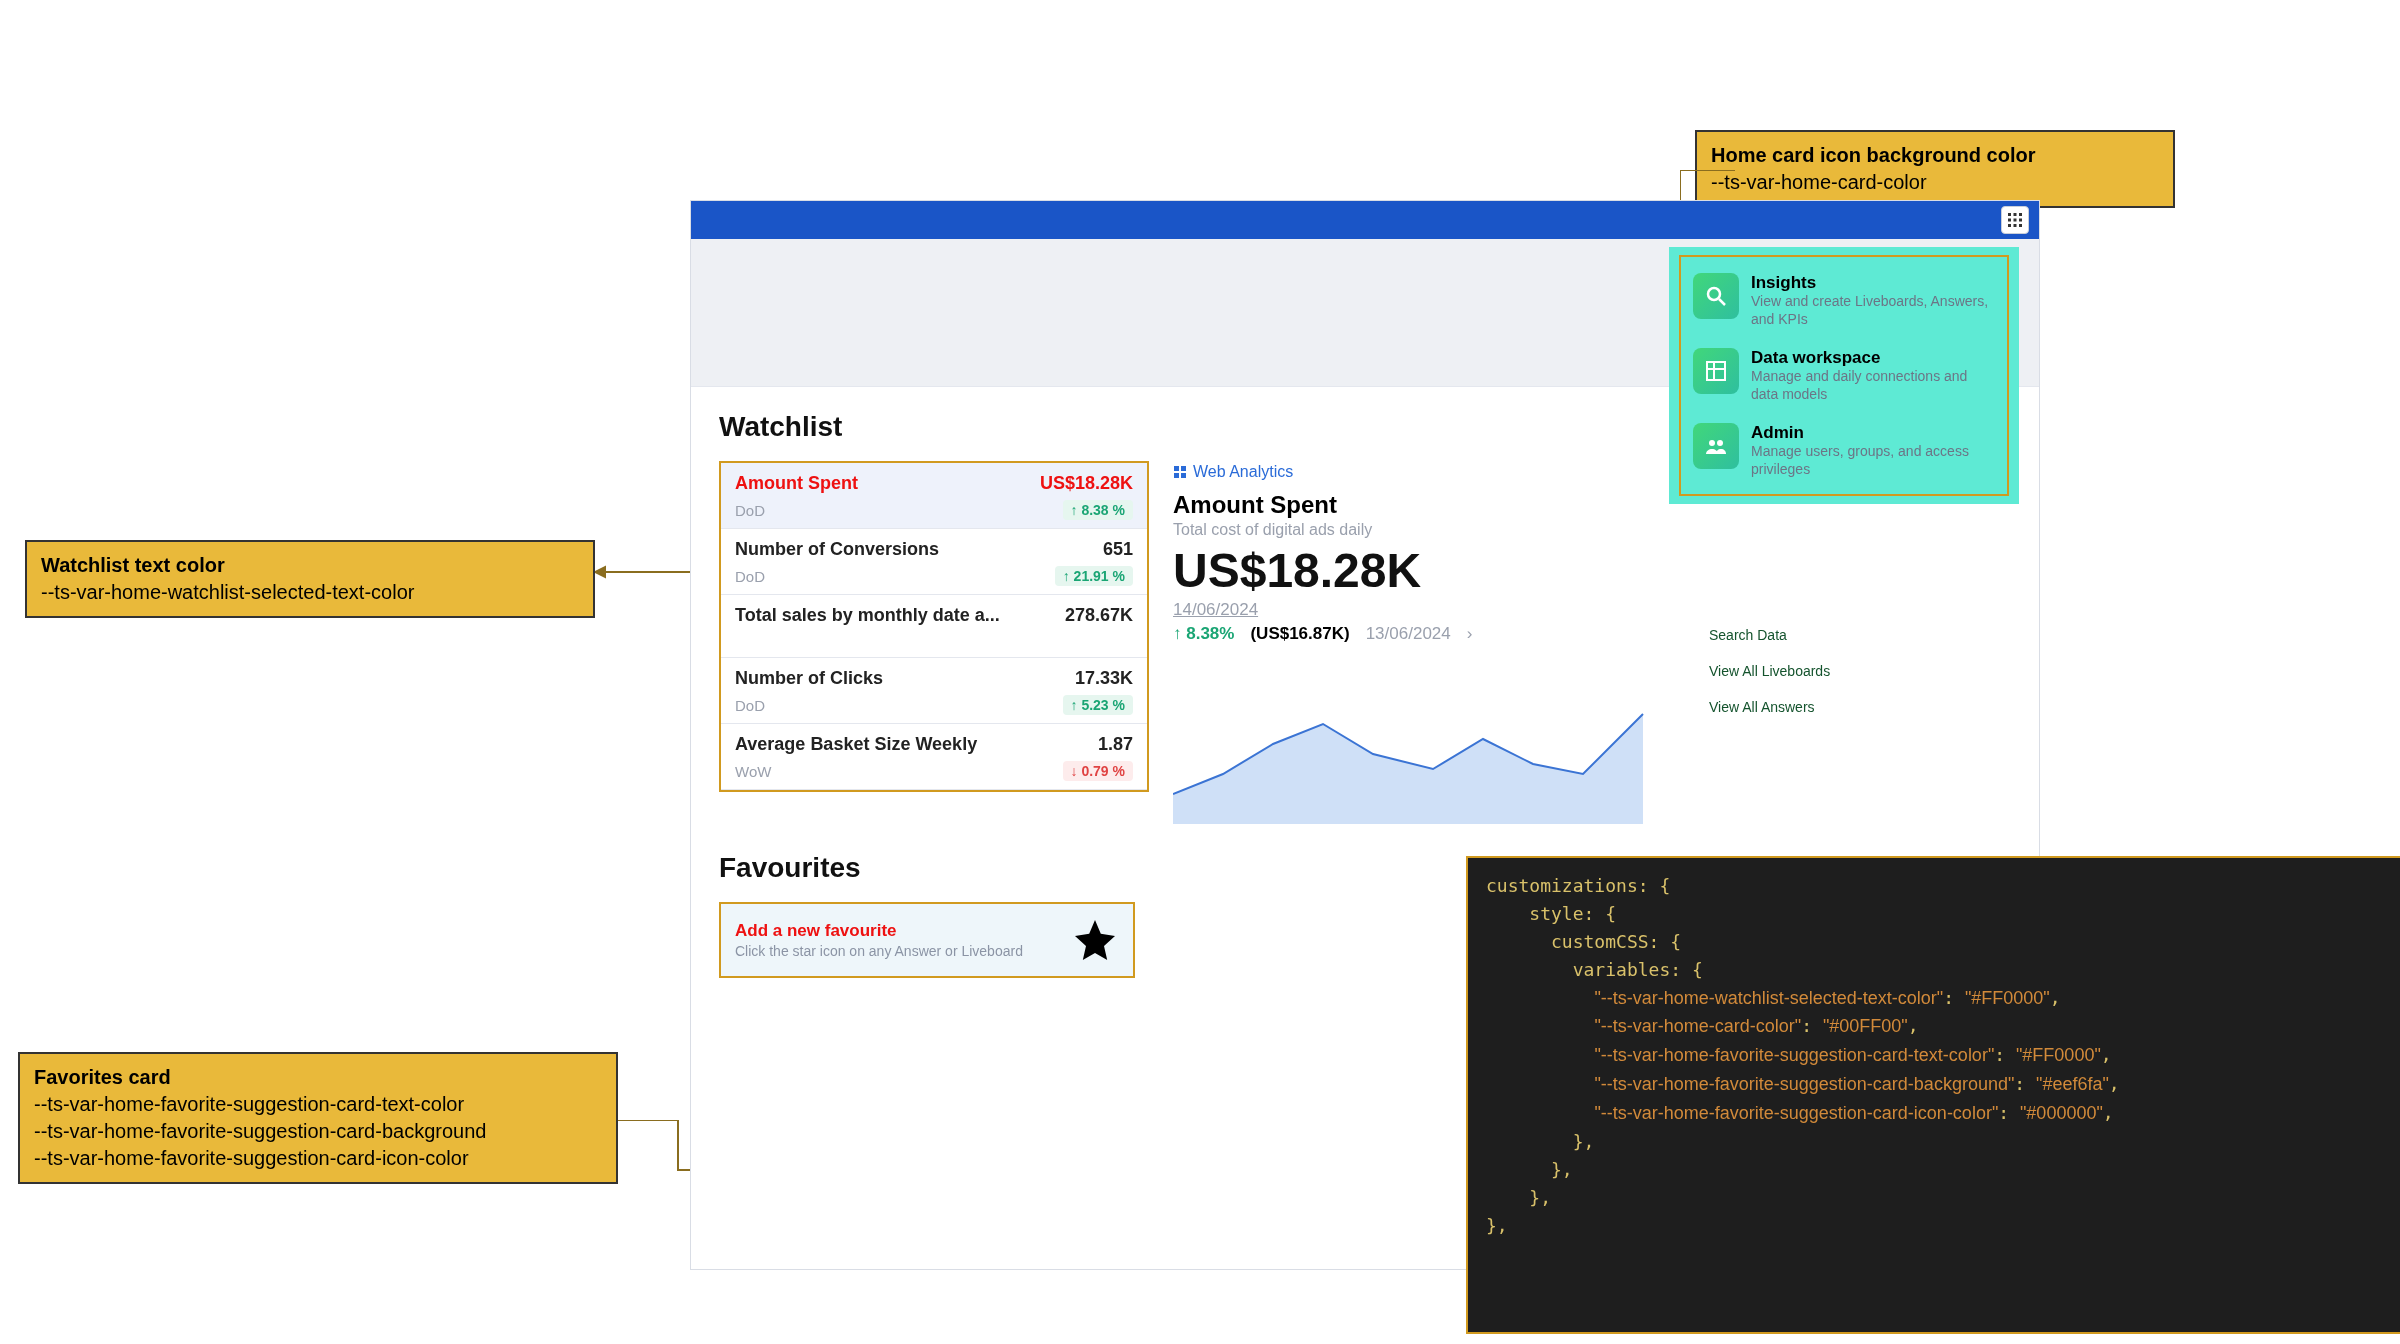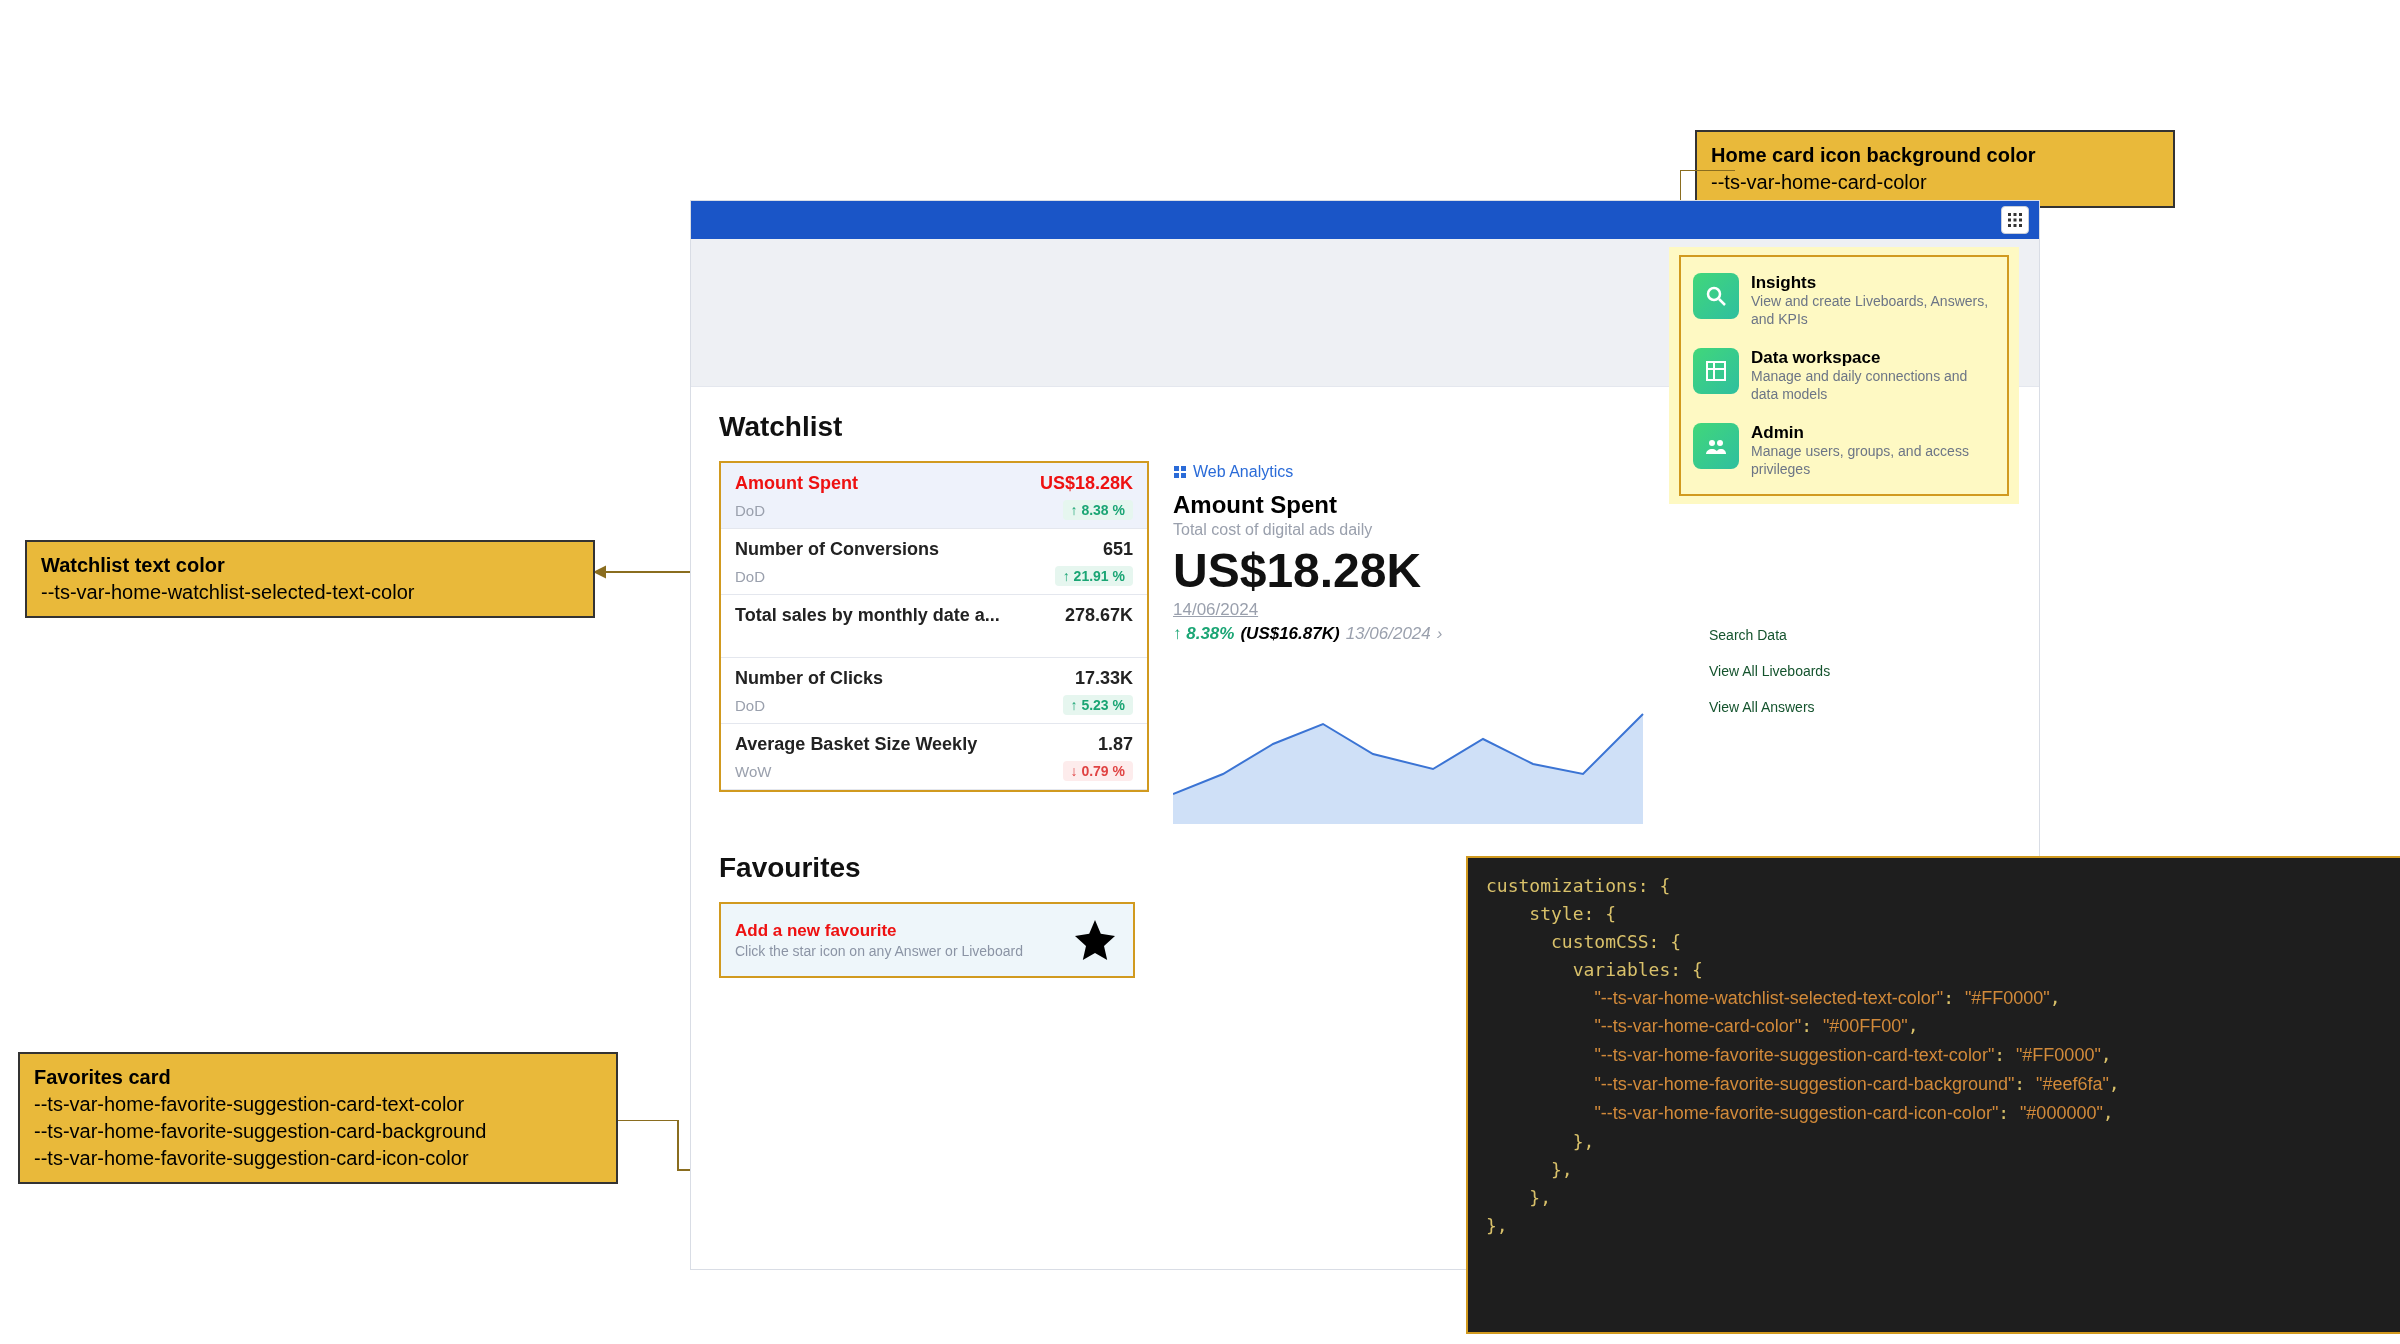--- a/index.html
+++ b/index.html
@@ -74,29 +74,29 @@
 .delta.up { color: #1aa574; background: #e6f6ef; }
 .delta.down { color: #e04343; background: #fdecec; }
 
 .detail { flex: 1; padding-top: -2px; }
 .crumb { color: #2a6bd8; font-size: 16px; display: flex; align-items: center; gap: 6px; margin-top: 2px; }
 .crumb-icon { width: 14px; height: 14px; display: inline-block; }
 .detail h3 { font-size: 24px; font-weight: 700; margin-top: 10px; }
 .detail .subtitle { color: #9aa0ad; font-size: 16px; margin-top: 2px; }
 .bignum { font-size: 48px; font-weight: 800; margin-top: 4px; color: #111; }
 .date { color: #9aa0ad; font-size: 17px; margin-top: 2px; text-decoration: underline; }
-.compare { font-size: 17px; margin-top: 4px; display: flex; align-items: center; gap: 6px; font-style: italic; }
+.compare { font-size: 17px; margin-top: 4px; display: flex; align-items: center; gap: 16px; }
 .compare .pct { color: #1aa574; font-weight: 700; }
 .compare .prev { font-weight: 700; }
 .compare .prevdate { color: #9aa0ad; }
 .chev { color: #9aa0ad; }
 .sparkline { margin-top: 30px; }
 
 
-.card-list { position: absolute; right: 20px; top: 46px; width: 350px; background: #fef9c3; padding: 8px 0; }
+.card-list { position: absolute; right: 20px; top: 46px; width: 350px; background: #5eead4; padding: 8px 0; }
 .card-outline { border: 2px solid #d19a1f; padding: 6px 8px; margin: 0 10px; }
 .card { display: flex; gap: 12px; padding: 10px 4px; align-items: flex-start; }
 .card .icon { width: 46px; height: 46px; border-radius: 8px; background: linear-gradient(135deg,#41d77a,#2fbf9f); display: flex; align-items: center; justify-content: center; flex-shrink: 0; }
 .card .icon svg { width: 24px; height: 24px; fill: #fff; }
 .card .txt .ttl { font-weight: 700; font-size: 17px; }
 .card .txt .desc { color: #6c7586; font-size: 14px; line-height: 1.25; }
 
 .quicklinks { margin-top: 12px; }
 .quicklinks div { font-size: 14px; color: #14532d; padding: 10px 0; cursor: pointer; }
 

